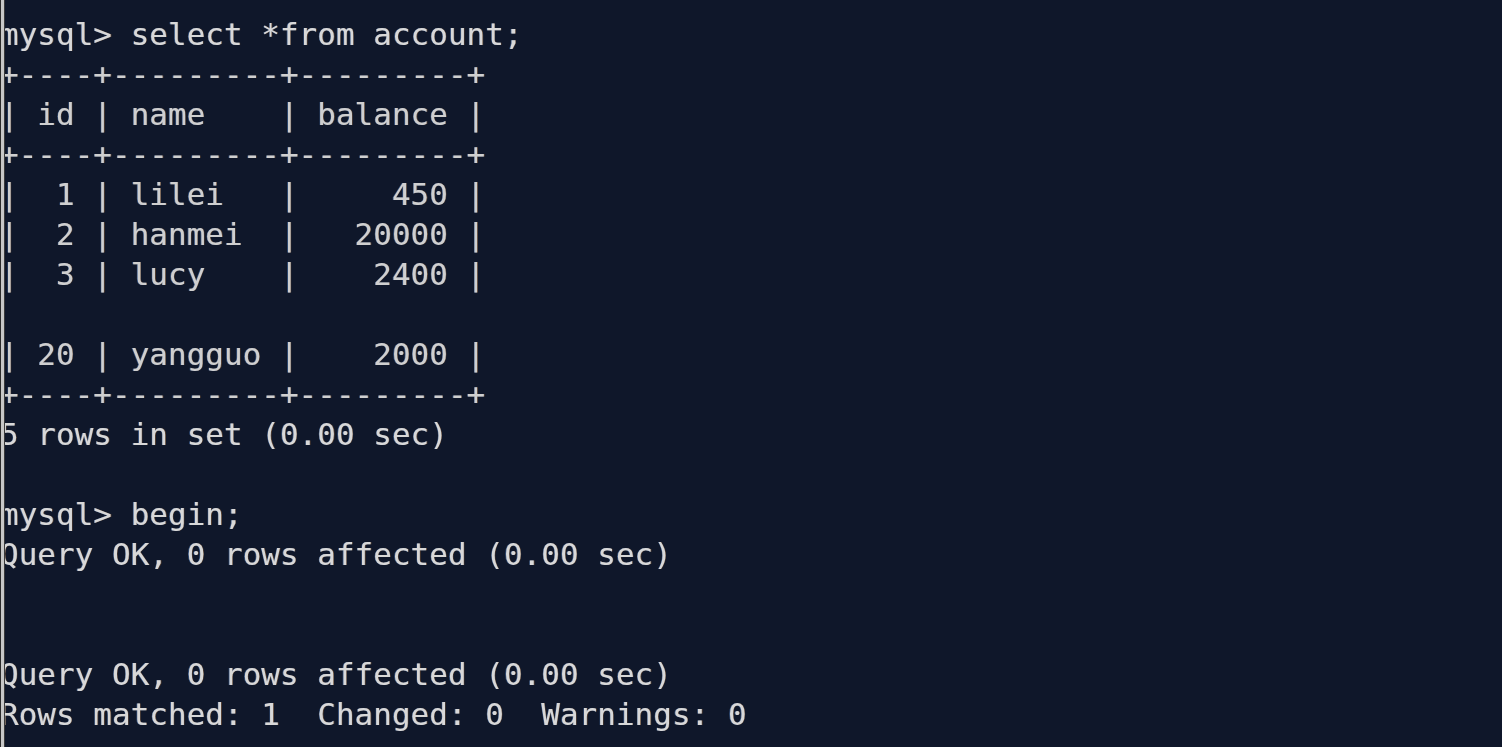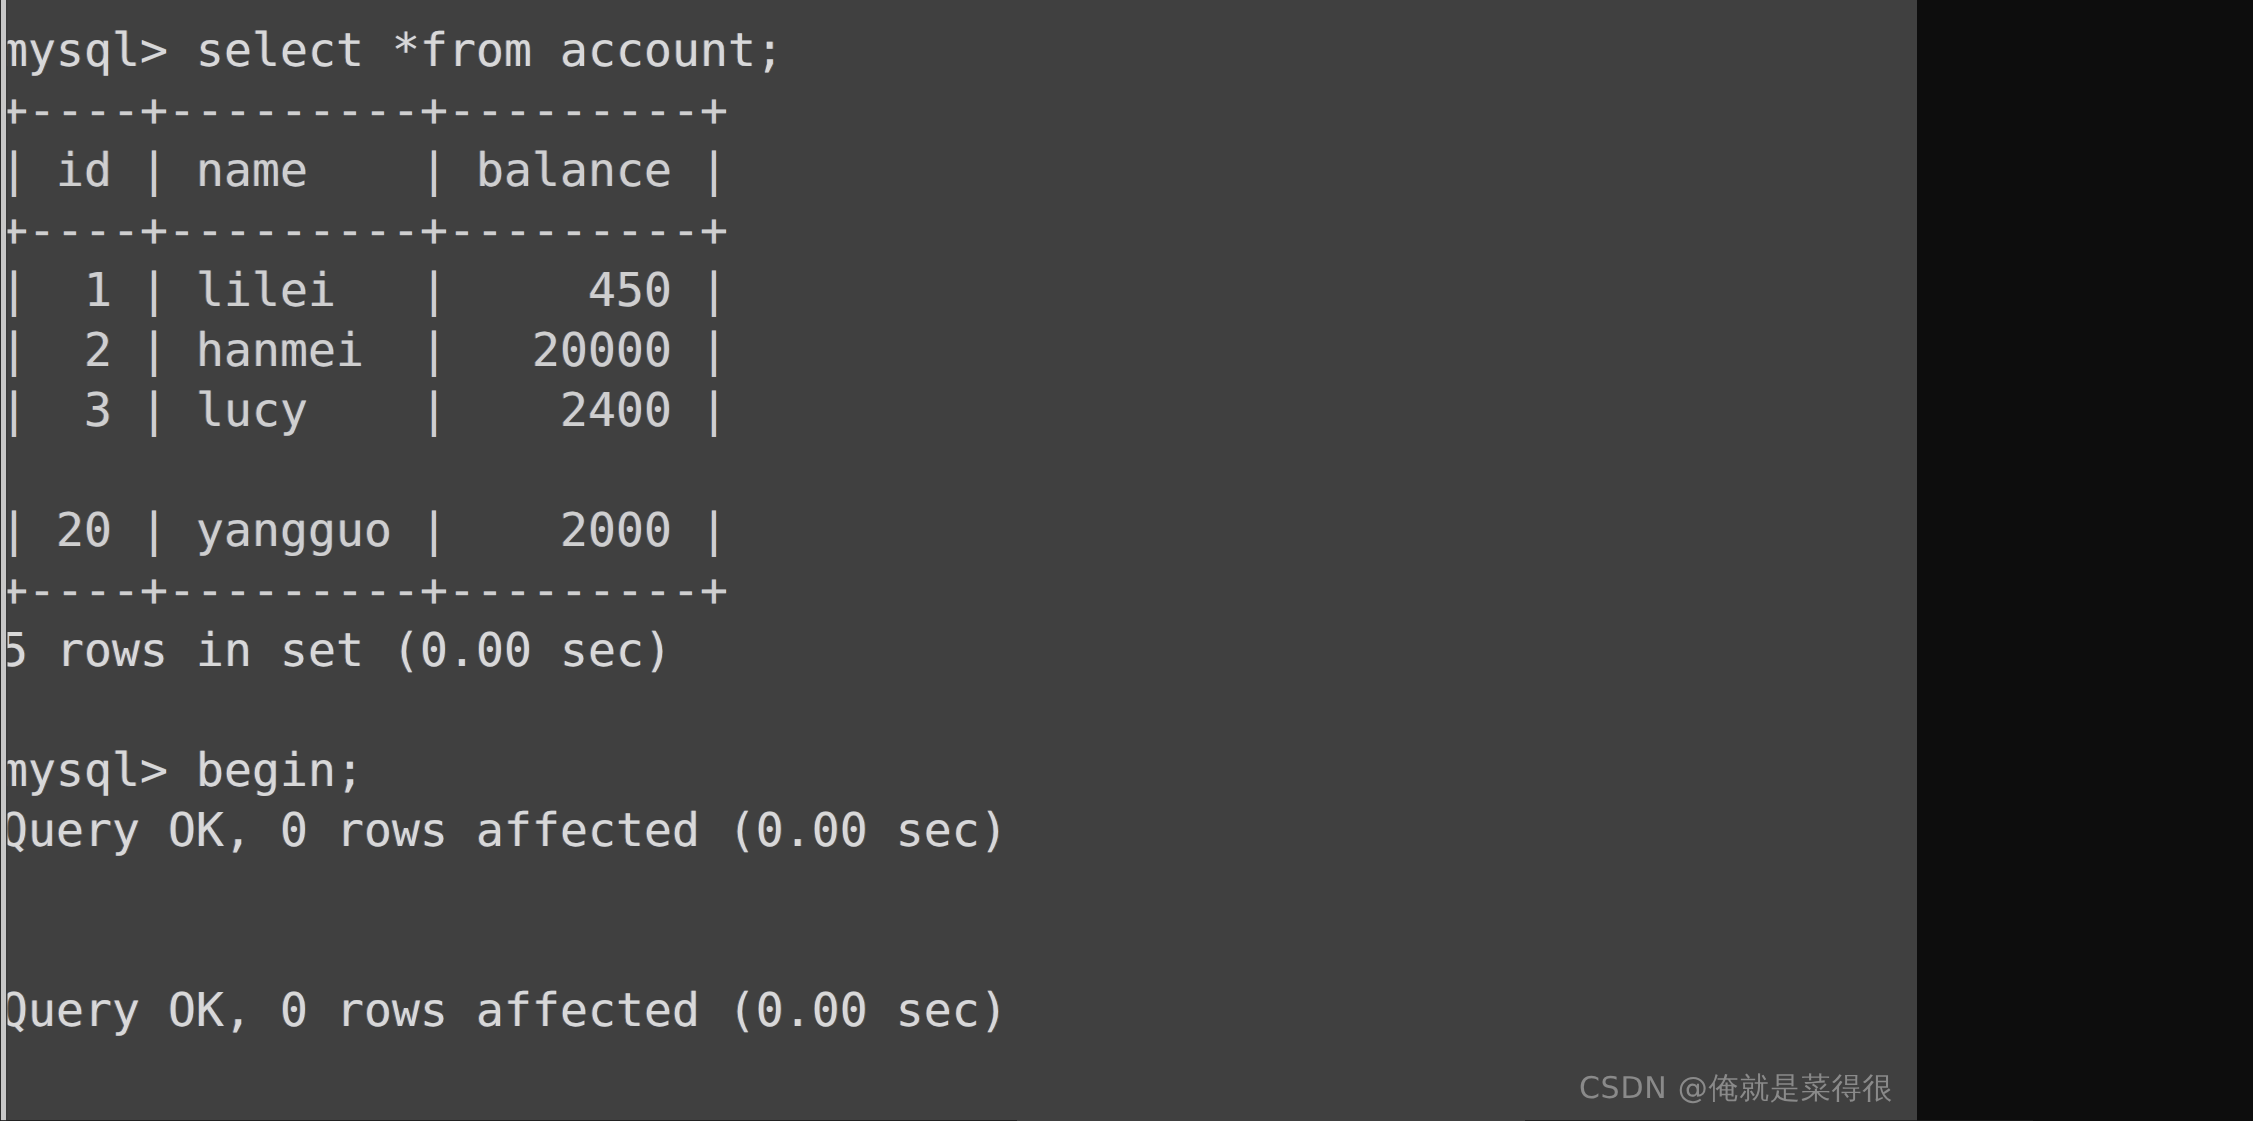--- a/index.html
+++ b/index.html
@@ -3,23 +3,23 @@
 <meta charset="utf-8">
 <title>mysql terminal</title>
 <style>
   html, body {
     margin: 0;
     padding: 0;
     background: #0d0d0d;
   }
   #terminal {
     position: relative;
-    width: 1278px;
+    width: 1502px;
     height: 747px;
-    background: #404040;
+    background: #0f172a;
     overflow: hidden;
     font-family: "DejaVu Sans Mono", "Liberation Mono", monospace;
   }
   
   .left-edge {
     position: absolute;
     left: 0;
     top: 0;
     width: 5px;
     height: 747px;
@@ -78,18 +78,18 @@
     <div class="line table-line" style="top:214px">|  2 | hanmei  |   20000 |</div>
     <div class="line table-line" style="top:254px">|  3 | lucy    |    2400 |</div>
     <div class="line table-line" style="top:334px">| 20 | yangguo |    2000 |</div>
     <div class="line table-line" style="top:374px">+----+---------+---------+</div>
     <div class="line" style="top:414px">5 rows in set (0.00 sec)</div>
     <div class="line" style="top:454px"></div>
     <div class="line" style="top:494px">mysql&gt; begin;</div>
     <div class="line" style="top:534px">Query OK, 0 rows affected (0.00 sec)</div>
     <div class="line" style="top:574px"></div>
     <div class="line" style="top:654px">Query OK, 0 rows affected (0.00 sec)</div>
+    <div class="line" style="top:694px">Rows matched: 1  Changed: 0  Warnings: 0</div>
 
   </div>
 
-  <div class="watermark">CSDN @俺就是菜得很</div>
 
 </div>
 
 </body></html>

